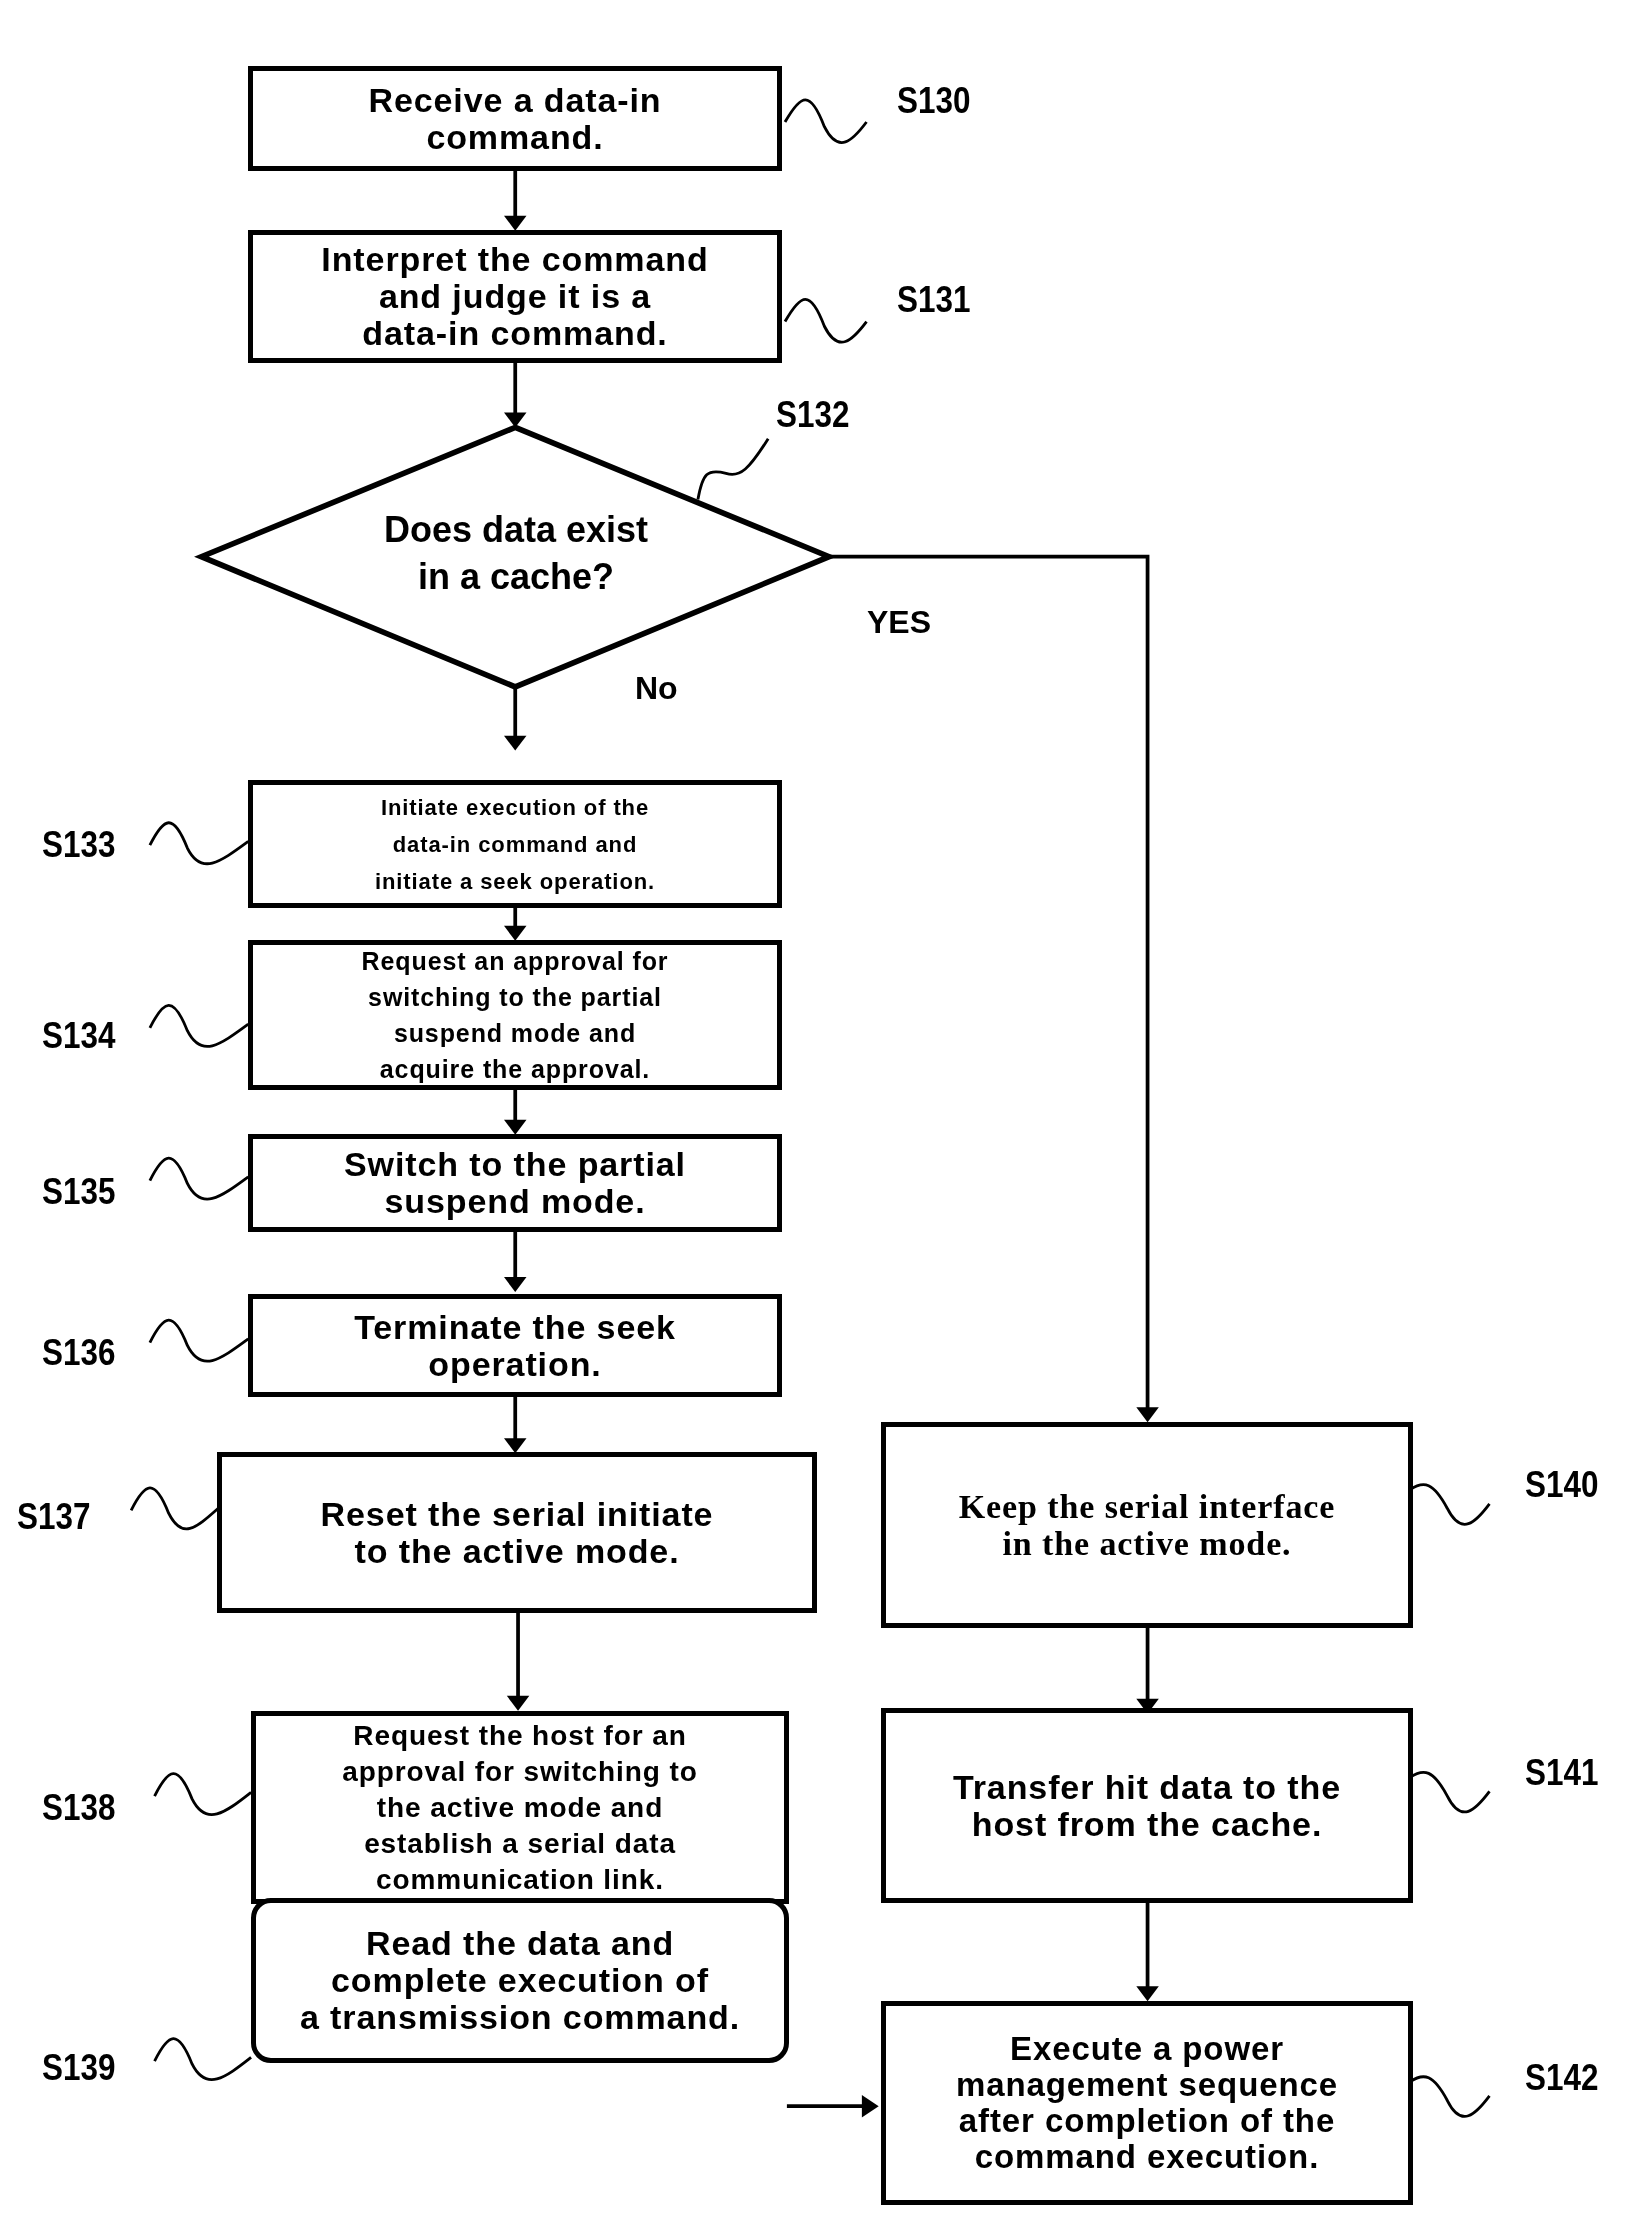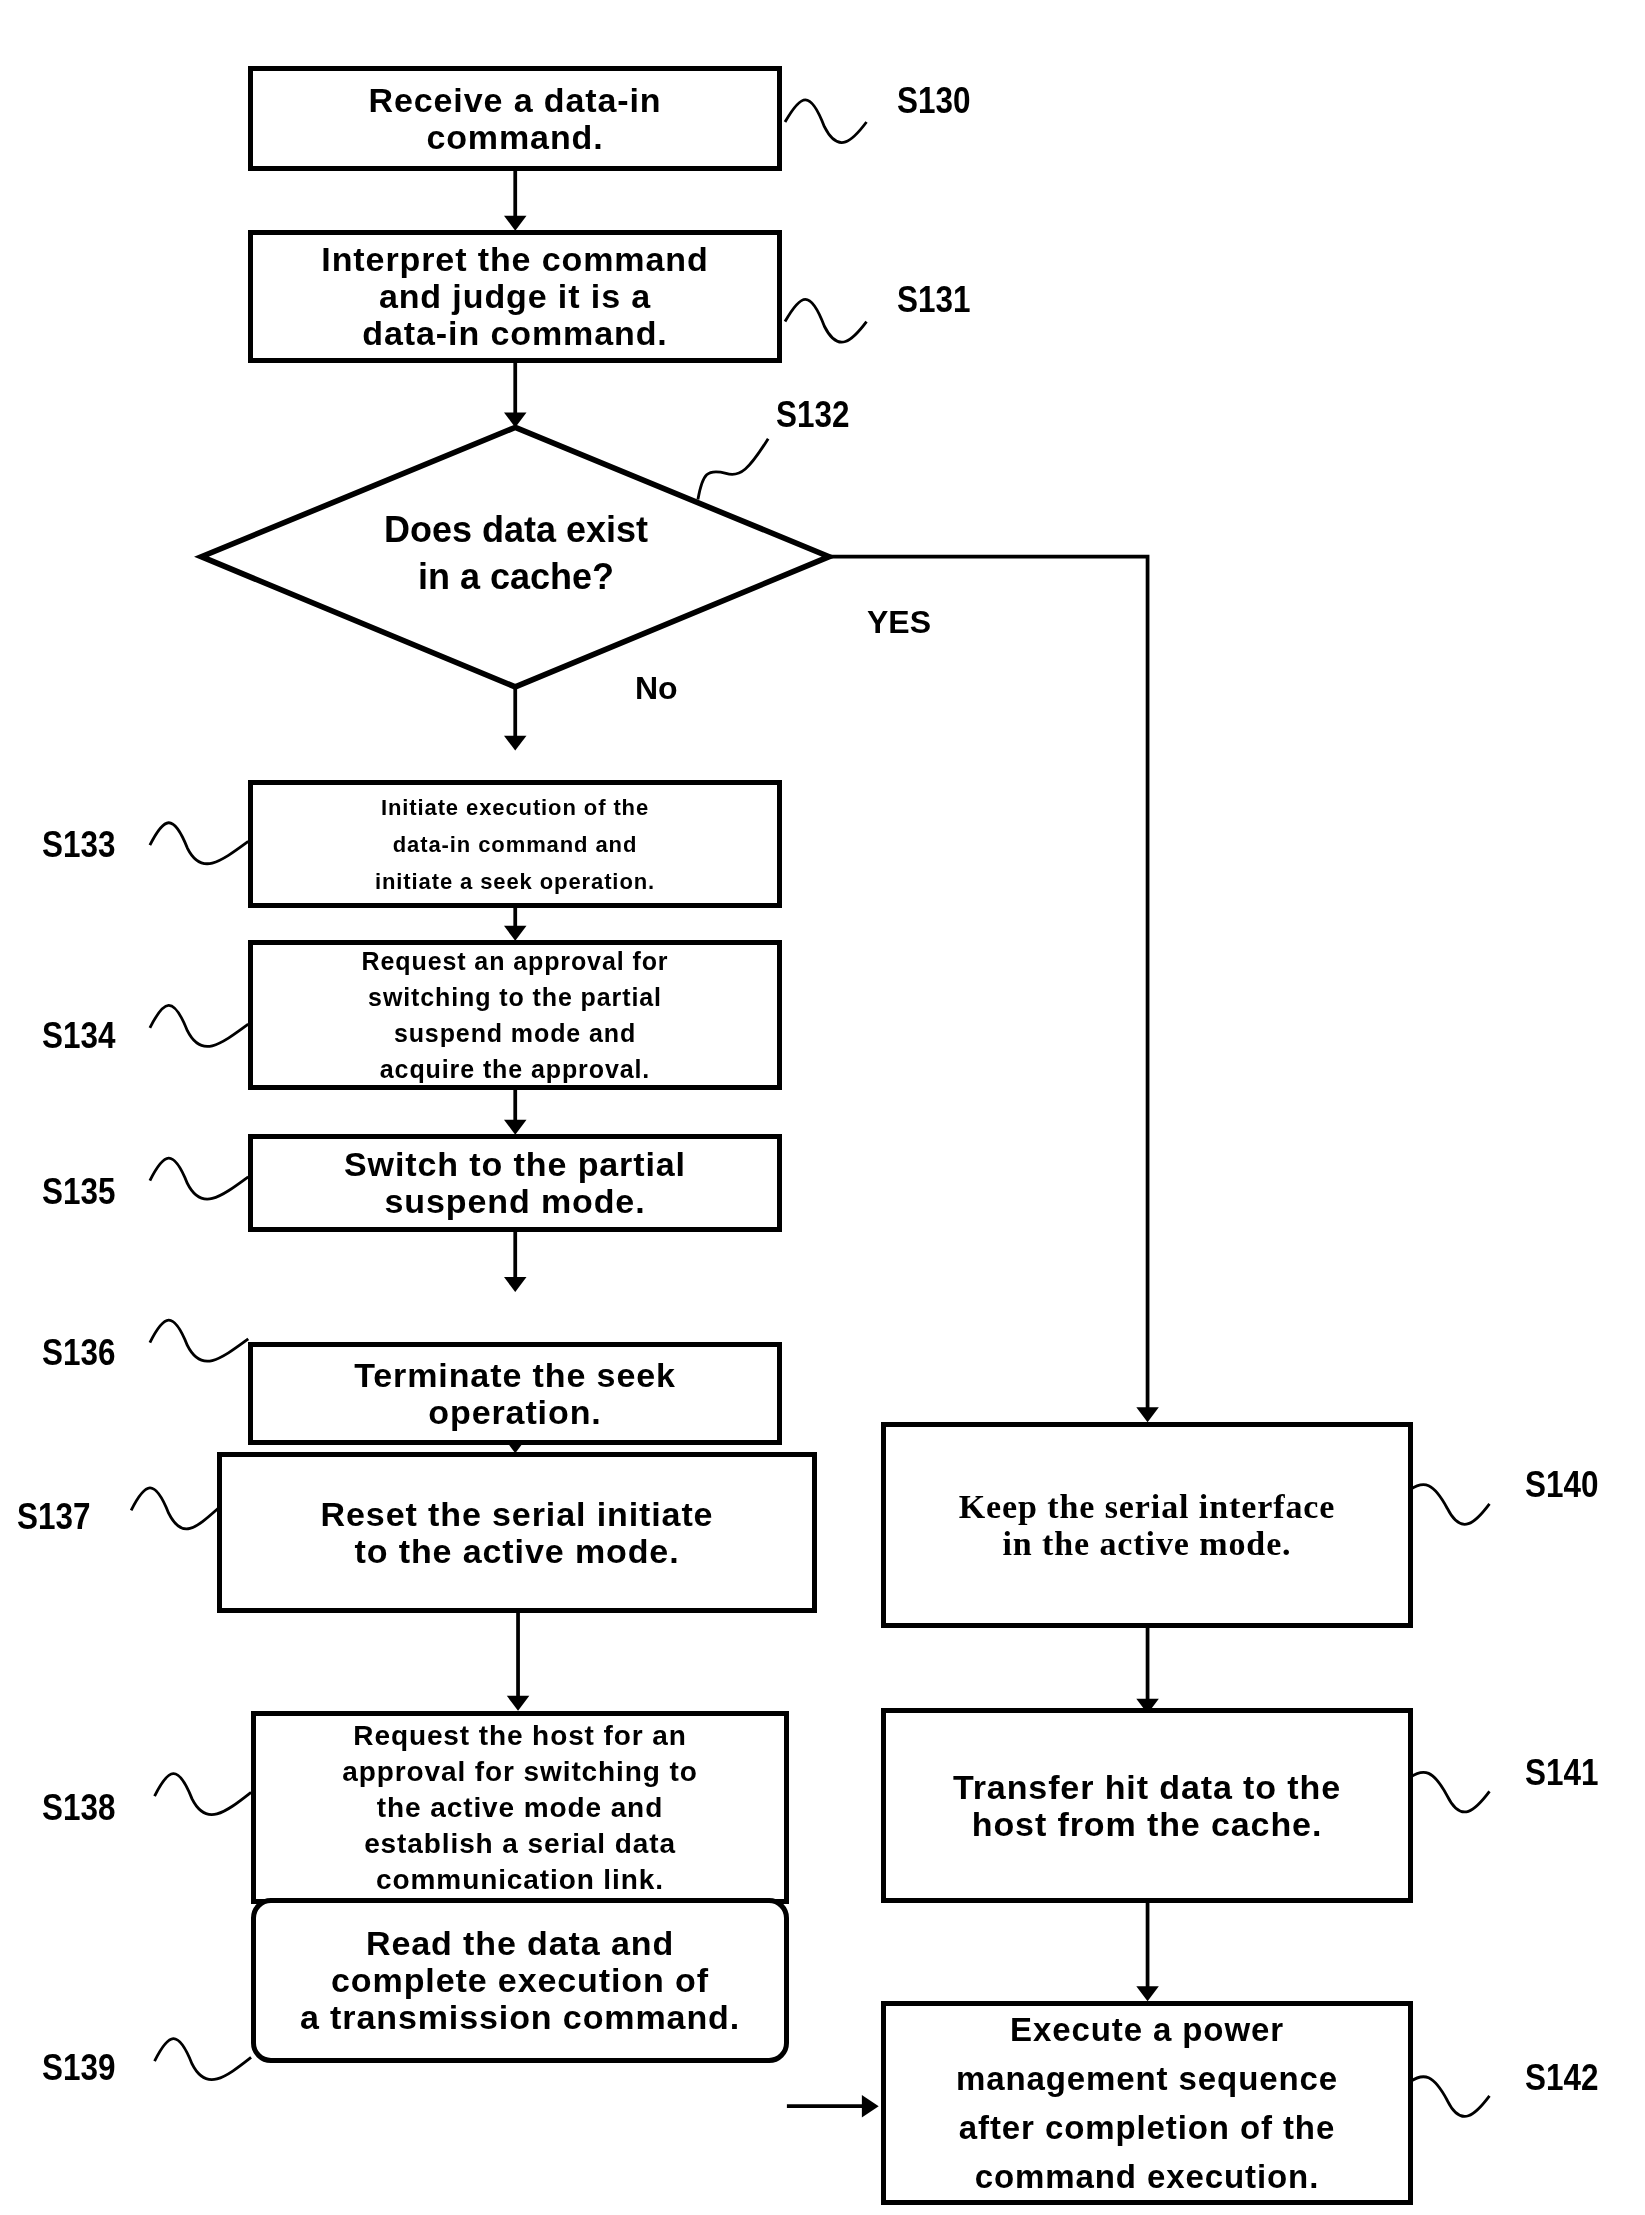--- a/index.html
+++ b/index.html
@@ -81,37 +81,37 @@
 data-in command.</div>
 <div class="box" style="left:248px;top:780px;width:534px;height:128px;font-size:22px;">Initiate execution of the
 data-in command and
 initiate a seek operation.</div>
 <div class="box" style="left:248px;top:940px;width:534px;height:150px;font-size:25px;line-height:36px;">Request an approval for
 switching to the partial
 suspend mode and
 acquire the approval.</div>
 <div class="box" style="left:248px;top:1134px;width:534px;height:98px;">Switch to the partial
 suspend mode.</div>
-<div class="box" style="left:248px;top:1342px;width:534px;height:103px;">Terminate the seek
+<div class="box" style="left:248px;top:1294px;width:534px;height:103px;">Terminate the seek
 operation.</div>
 <div class="box" style="left:217px;top:1452px;width:600px;height:161px;">Reset the serial initiate
 to the active mode.</div>
 <div class="box" style="left:251px;top:1711px;width:538px;height:193px;font-size:28px;line-height:36px;">Request the host for an
 approval for switching to
 the active mode and
 establish a serial data
 communication link.</div>
 <div class="box" style="left:251px;top:1898px;width:538px;height:165px;border-radius:20px;">Read the data and
 complete execution of
 a transmission command.</div>
 <div class="box" style="left:881px;top:1422px;width:532px;height:206px;font-family:Liberation Serif, serif;">Keep the serial interface
 in the active mode.</div>
 <div class="box" style="left:881px;top:1708px;width:532px;height:195px;">Transfer hit data to the
 host from the cache.</div>
-<div class="box" style="left:881px;top:2001px;width:532px;height:204px;font-size:33px;line-height:49px;">Execute a power
+<div class="box" style="left:881px;top:2001px;width:532px;height:204px;font-size:33px;line-height:36px;">Execute a power
 management sequence
 after completion of the
 command execution.</div>
 
 <div class="dtext" style="left:319px;top:506px;width:394px;">Does data exist
 in a cache?</div>
 
 <div class="branch" style="left:867px;top:604px;">YES</div>
 <div class="branch" style="left:635px;top:670px;">No</div>
 

